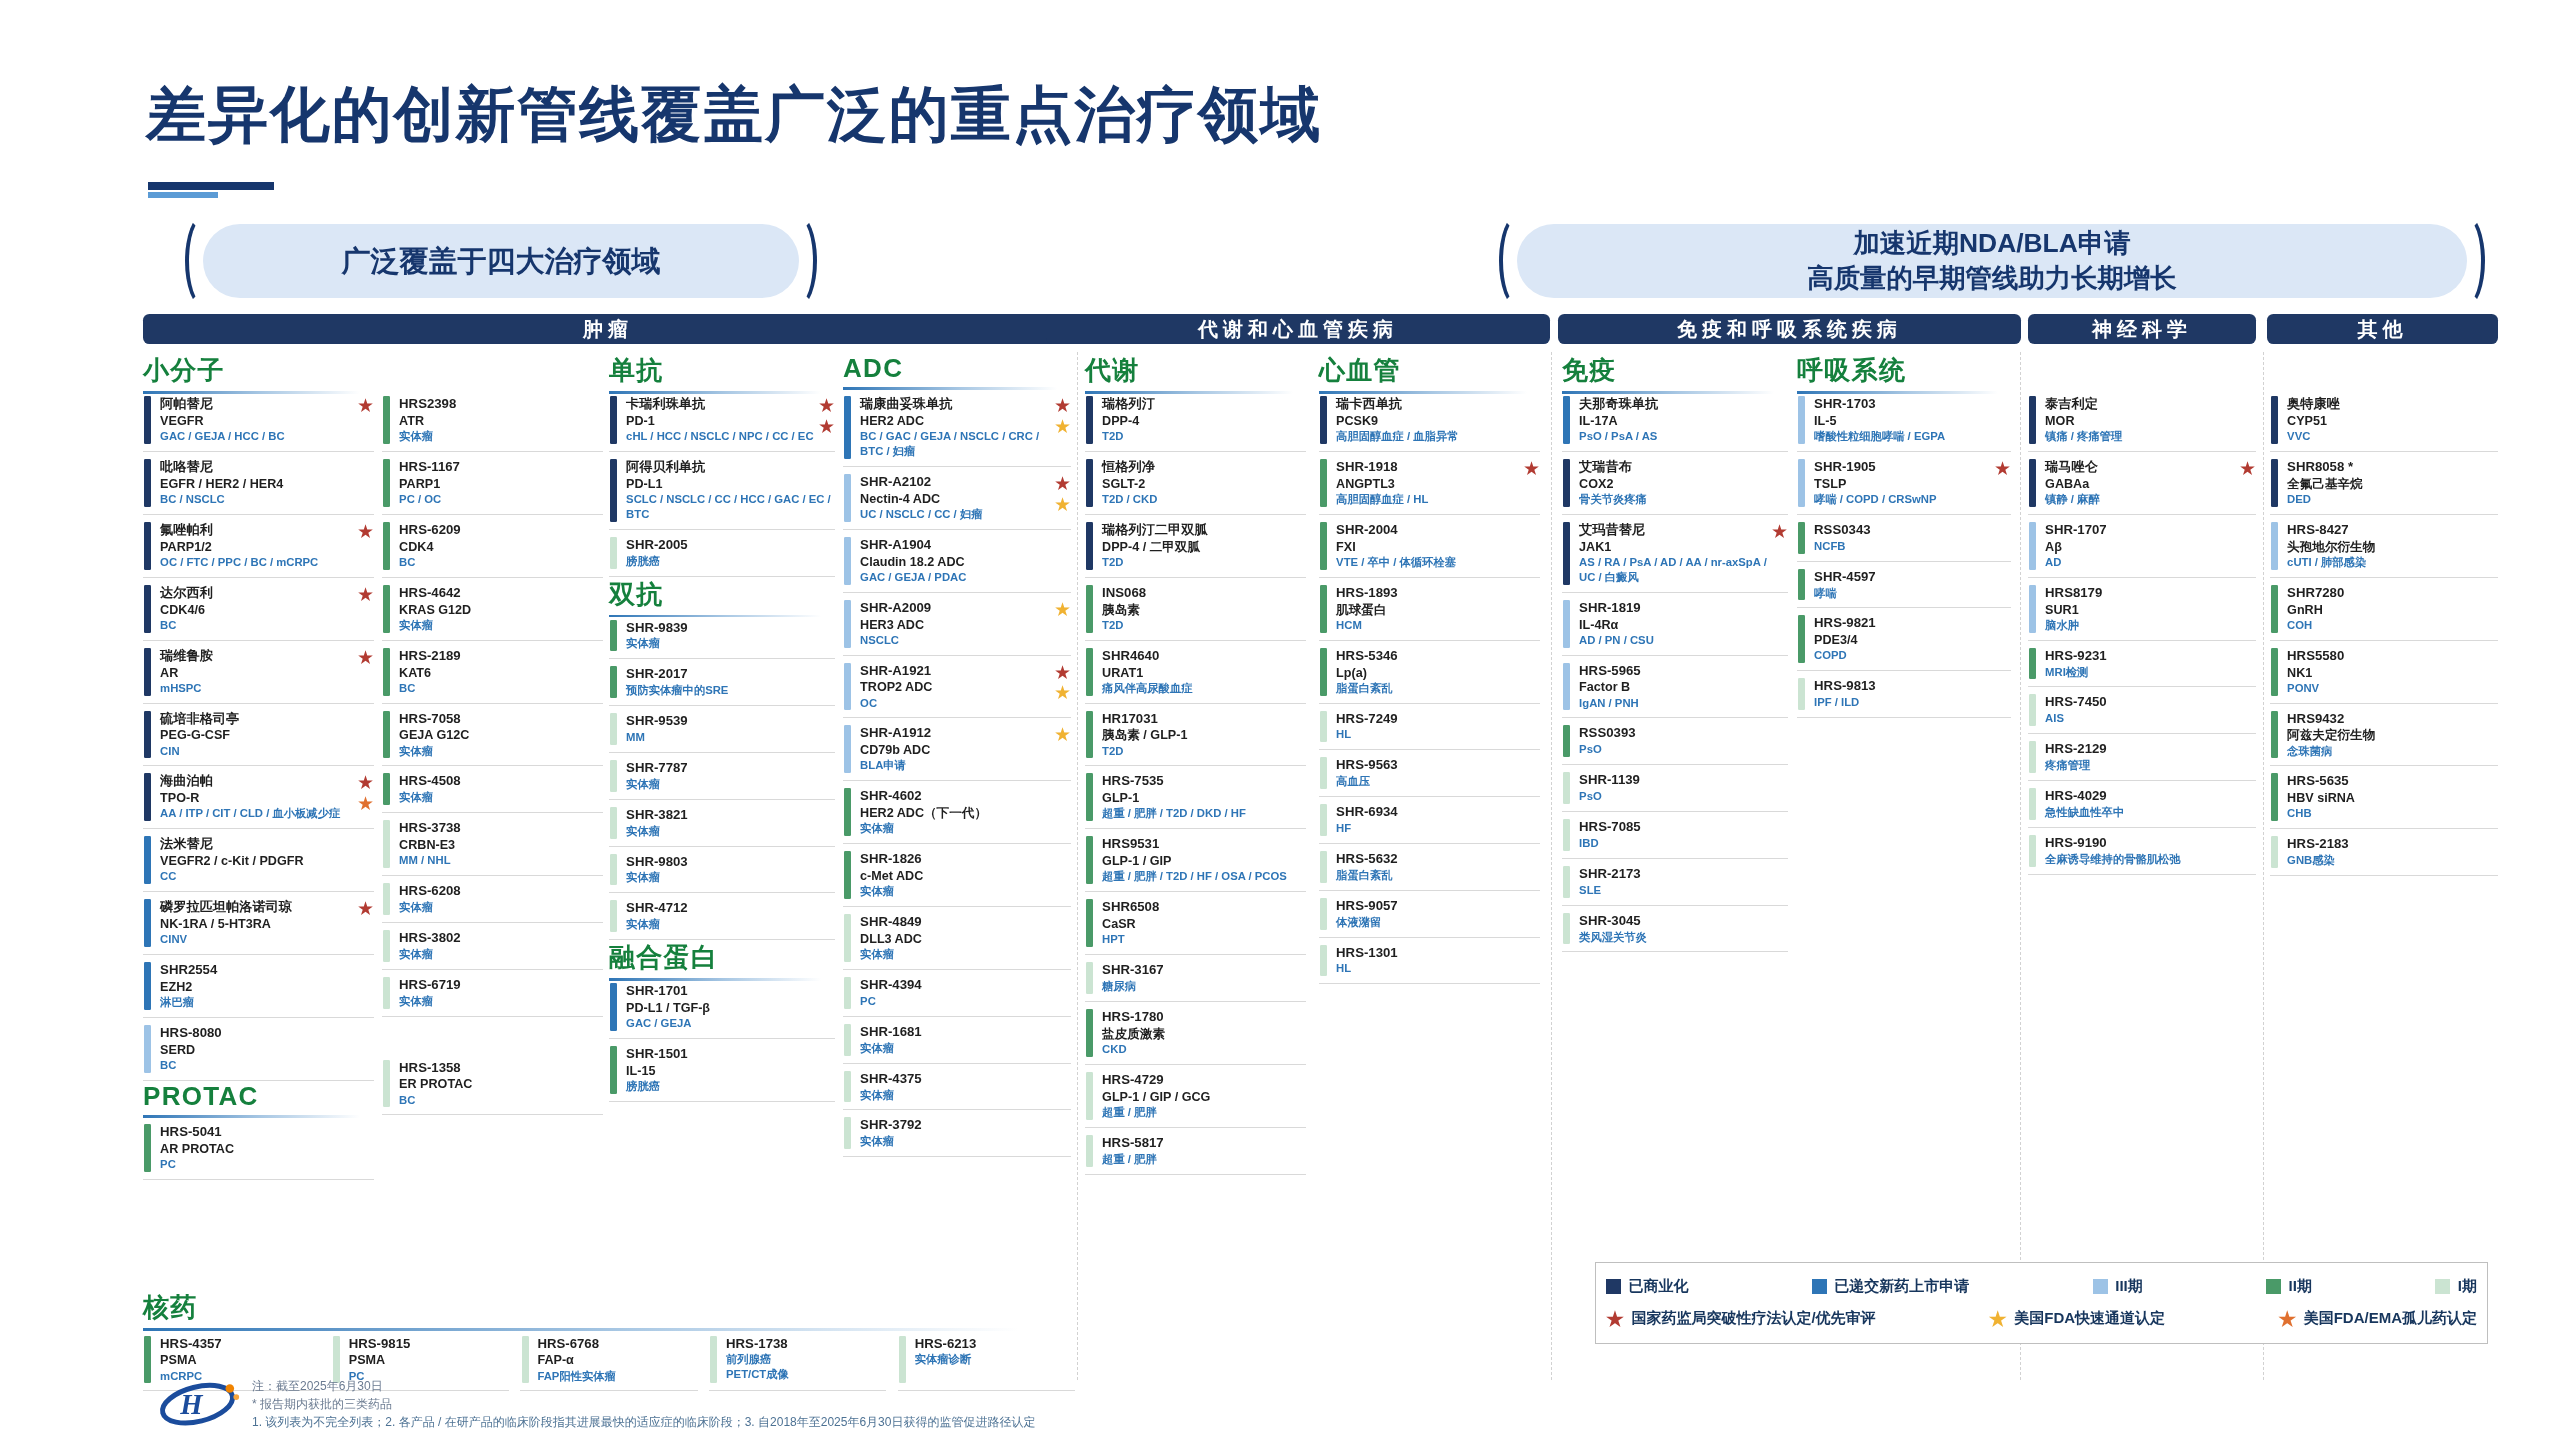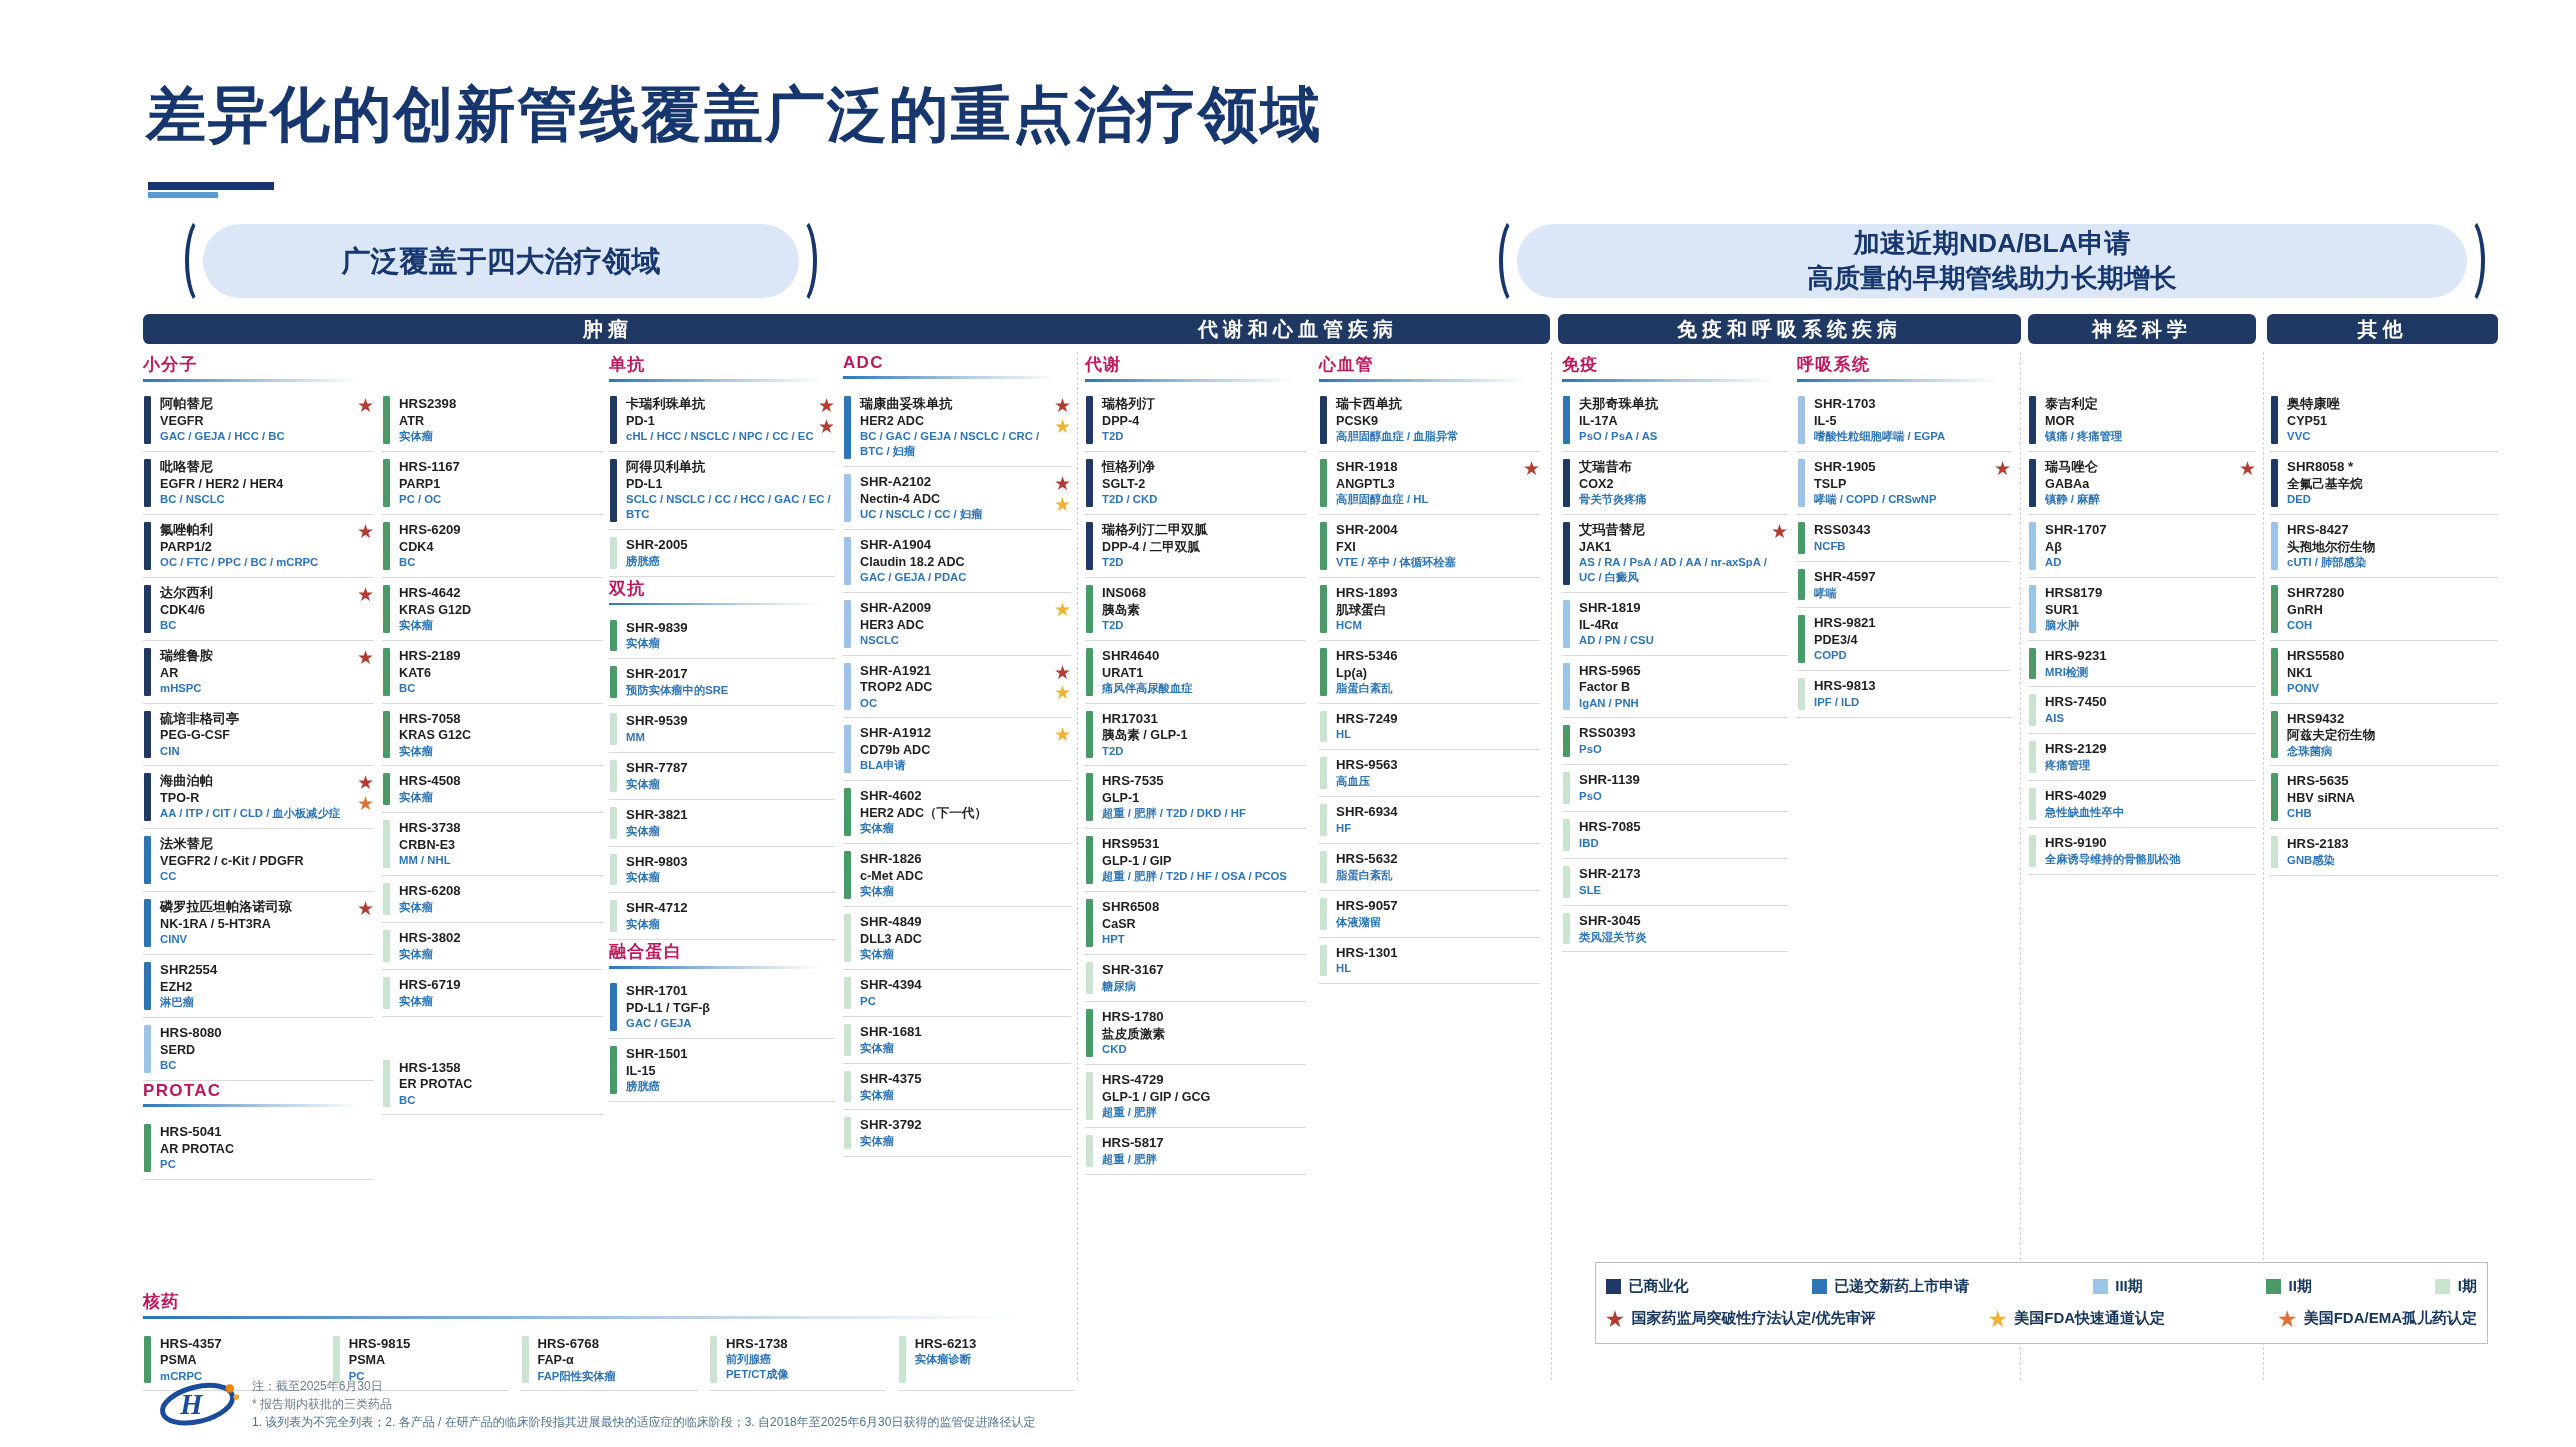--- a/index.html
+++ b/index.html
@@ -21,21 +21,21 @@
   .bubble .line{display:block;}
   .b1{left:203px;width:596px;}
   .b2{left:860px;width:596px;}
   .b3{left:1517px;width:950px;font-size:26.4px;}
   
   #board{position:absolute;left:0;top:314px;width:2576px;height:1126px;}
   .group-header{position:absolute;top:0;height:30px;background:#1f3864;color:#fff;font-weight:700;
           font-size:20px;display:flex;align-items:center;justify-content:center;border-radius:6.3px;letter-spacing:5px;}
   .column{position:absolute;top:39px;}
   .subheader{height:36px;}
-  .subheader-text{font-size:17px;font-weight:800;color:#be185d;letter-spacing:1.3px;}
+  .subheader-text{font-size:26px;font-weight:800;color:#15803d;letter-spacing:1.3px;}
   .subheader-rule{height:2.5px;margin-top:3.1px;width:94%;
           background:linear-gradient(90deg,#2e75b6,#a9c8e4 55%,rgba(255,255,255,0));}
   .spacer{height:36px;}
   .entry{display:flex;align-items:stretch;padding:7px 0 7px 1.3px;border-bottom:1.3px solid #d9d9d9;}
   .phase-bar{flex:0 0 7px;border-radius:1.3px;margin-right:8.8px;}
   .entry-body{flex:1 1 auto;min-width:0;}
   .entry-name{font-size:13.2px;font-weight:800;color:#1f1f1f;line-height:1.28;}
   .entry-target{font-size:12.6px;font-weight:700;color:#1f1f1f;line-height:1.28;}
   .entry-ind{font-size:11.3px;font-weight:700;color:#2e75b6;line-height:1.32;word-break:break-word;}
   .entry-stars{flex:0 0 auto;display:flex;flex-direction:column;gap:1.9px;margin-left:3.8px;font-size:19px;line-height:1;}
@@ -291,21 +291,21 @@
           <div class="entry-body">
             <div class="entry-name">HRS-2189</div>
             <div class="entry-target">KAT6</div>
             <div class="entry-ind">BC</div>
           </div>
         </div>
         <div class="entry">
           <span class="phase-bar" style="background: rgb(74, 154, 104);"></span>
           <div class="entry-body">
             <div class="entry-name">HRS-7058</div>
-            <div class="entry-target">KRAS G12C</div>
+            <div class="entry-target">GEJA G12C</div>
             <div class="entry-ind">实体瘤</div>
           </div>
         </div>
         <div class="entry">
           <span class="phase-bar" style="background: rgb(74, 154, 104);"></span>
           <div class="entry-body">
             <div class="entry-name">HRS-4508</div>
             <div class="entry-ind">实体瘤</div>
           </div>
         </div>

